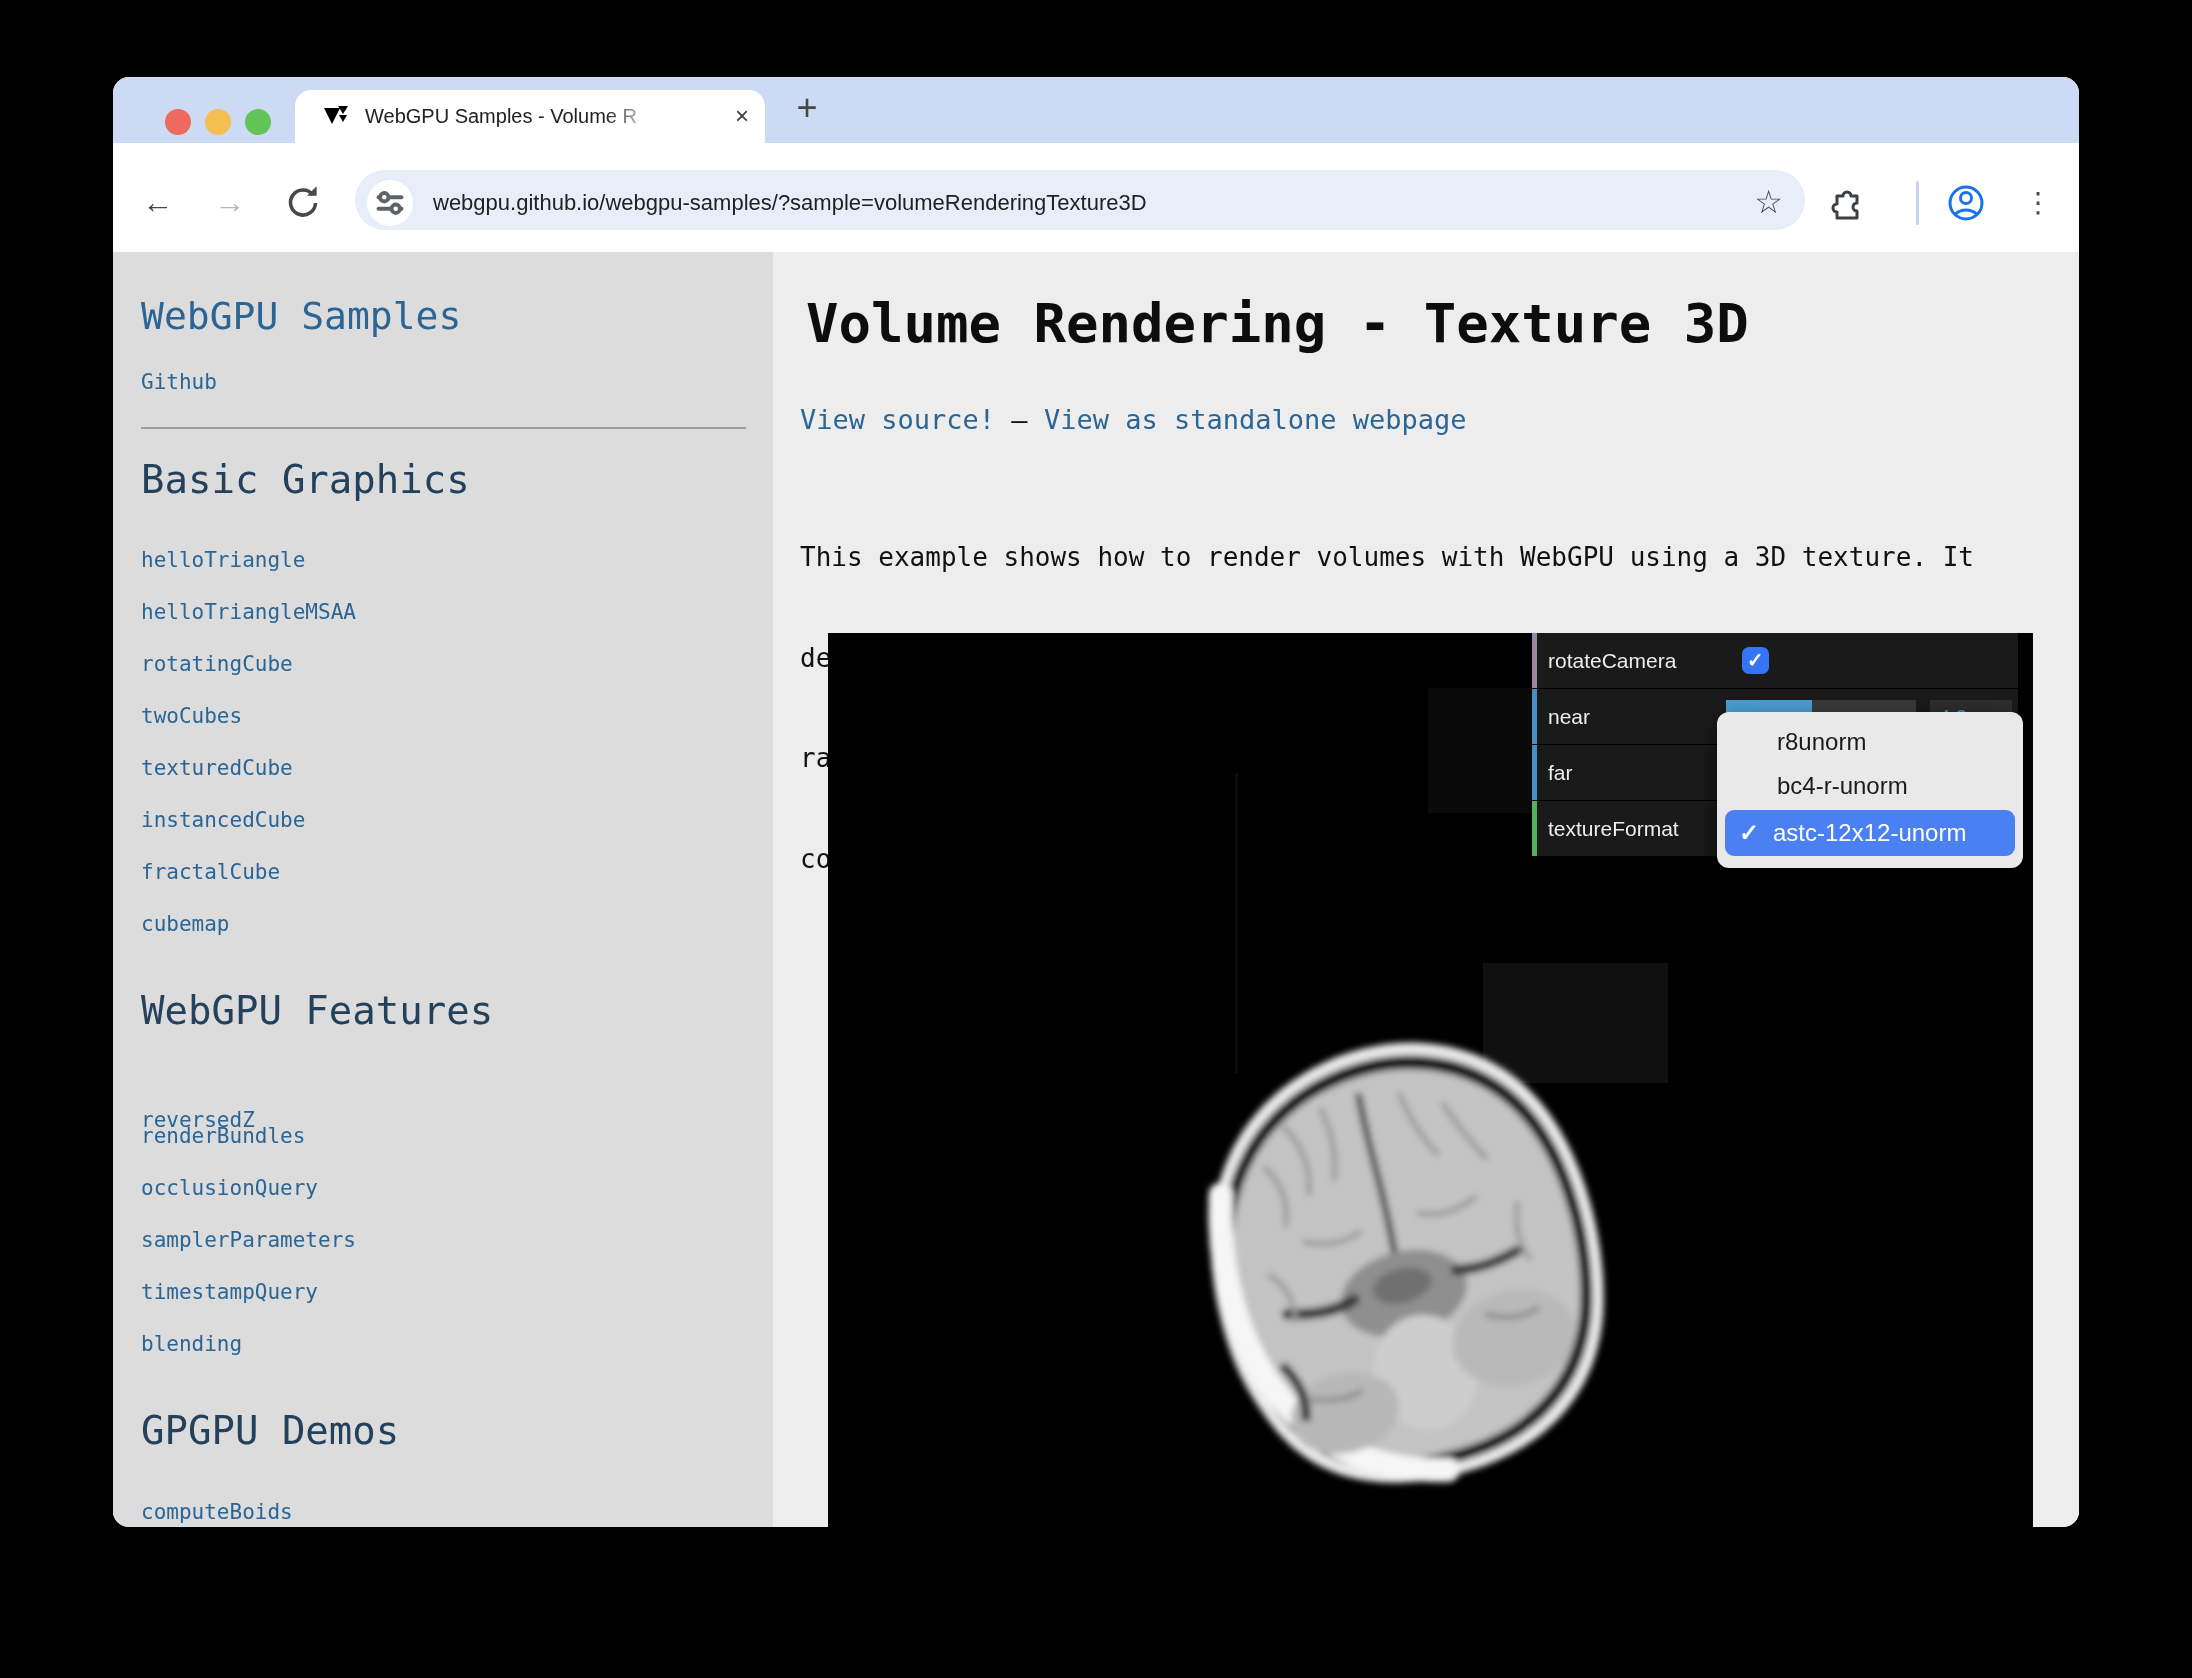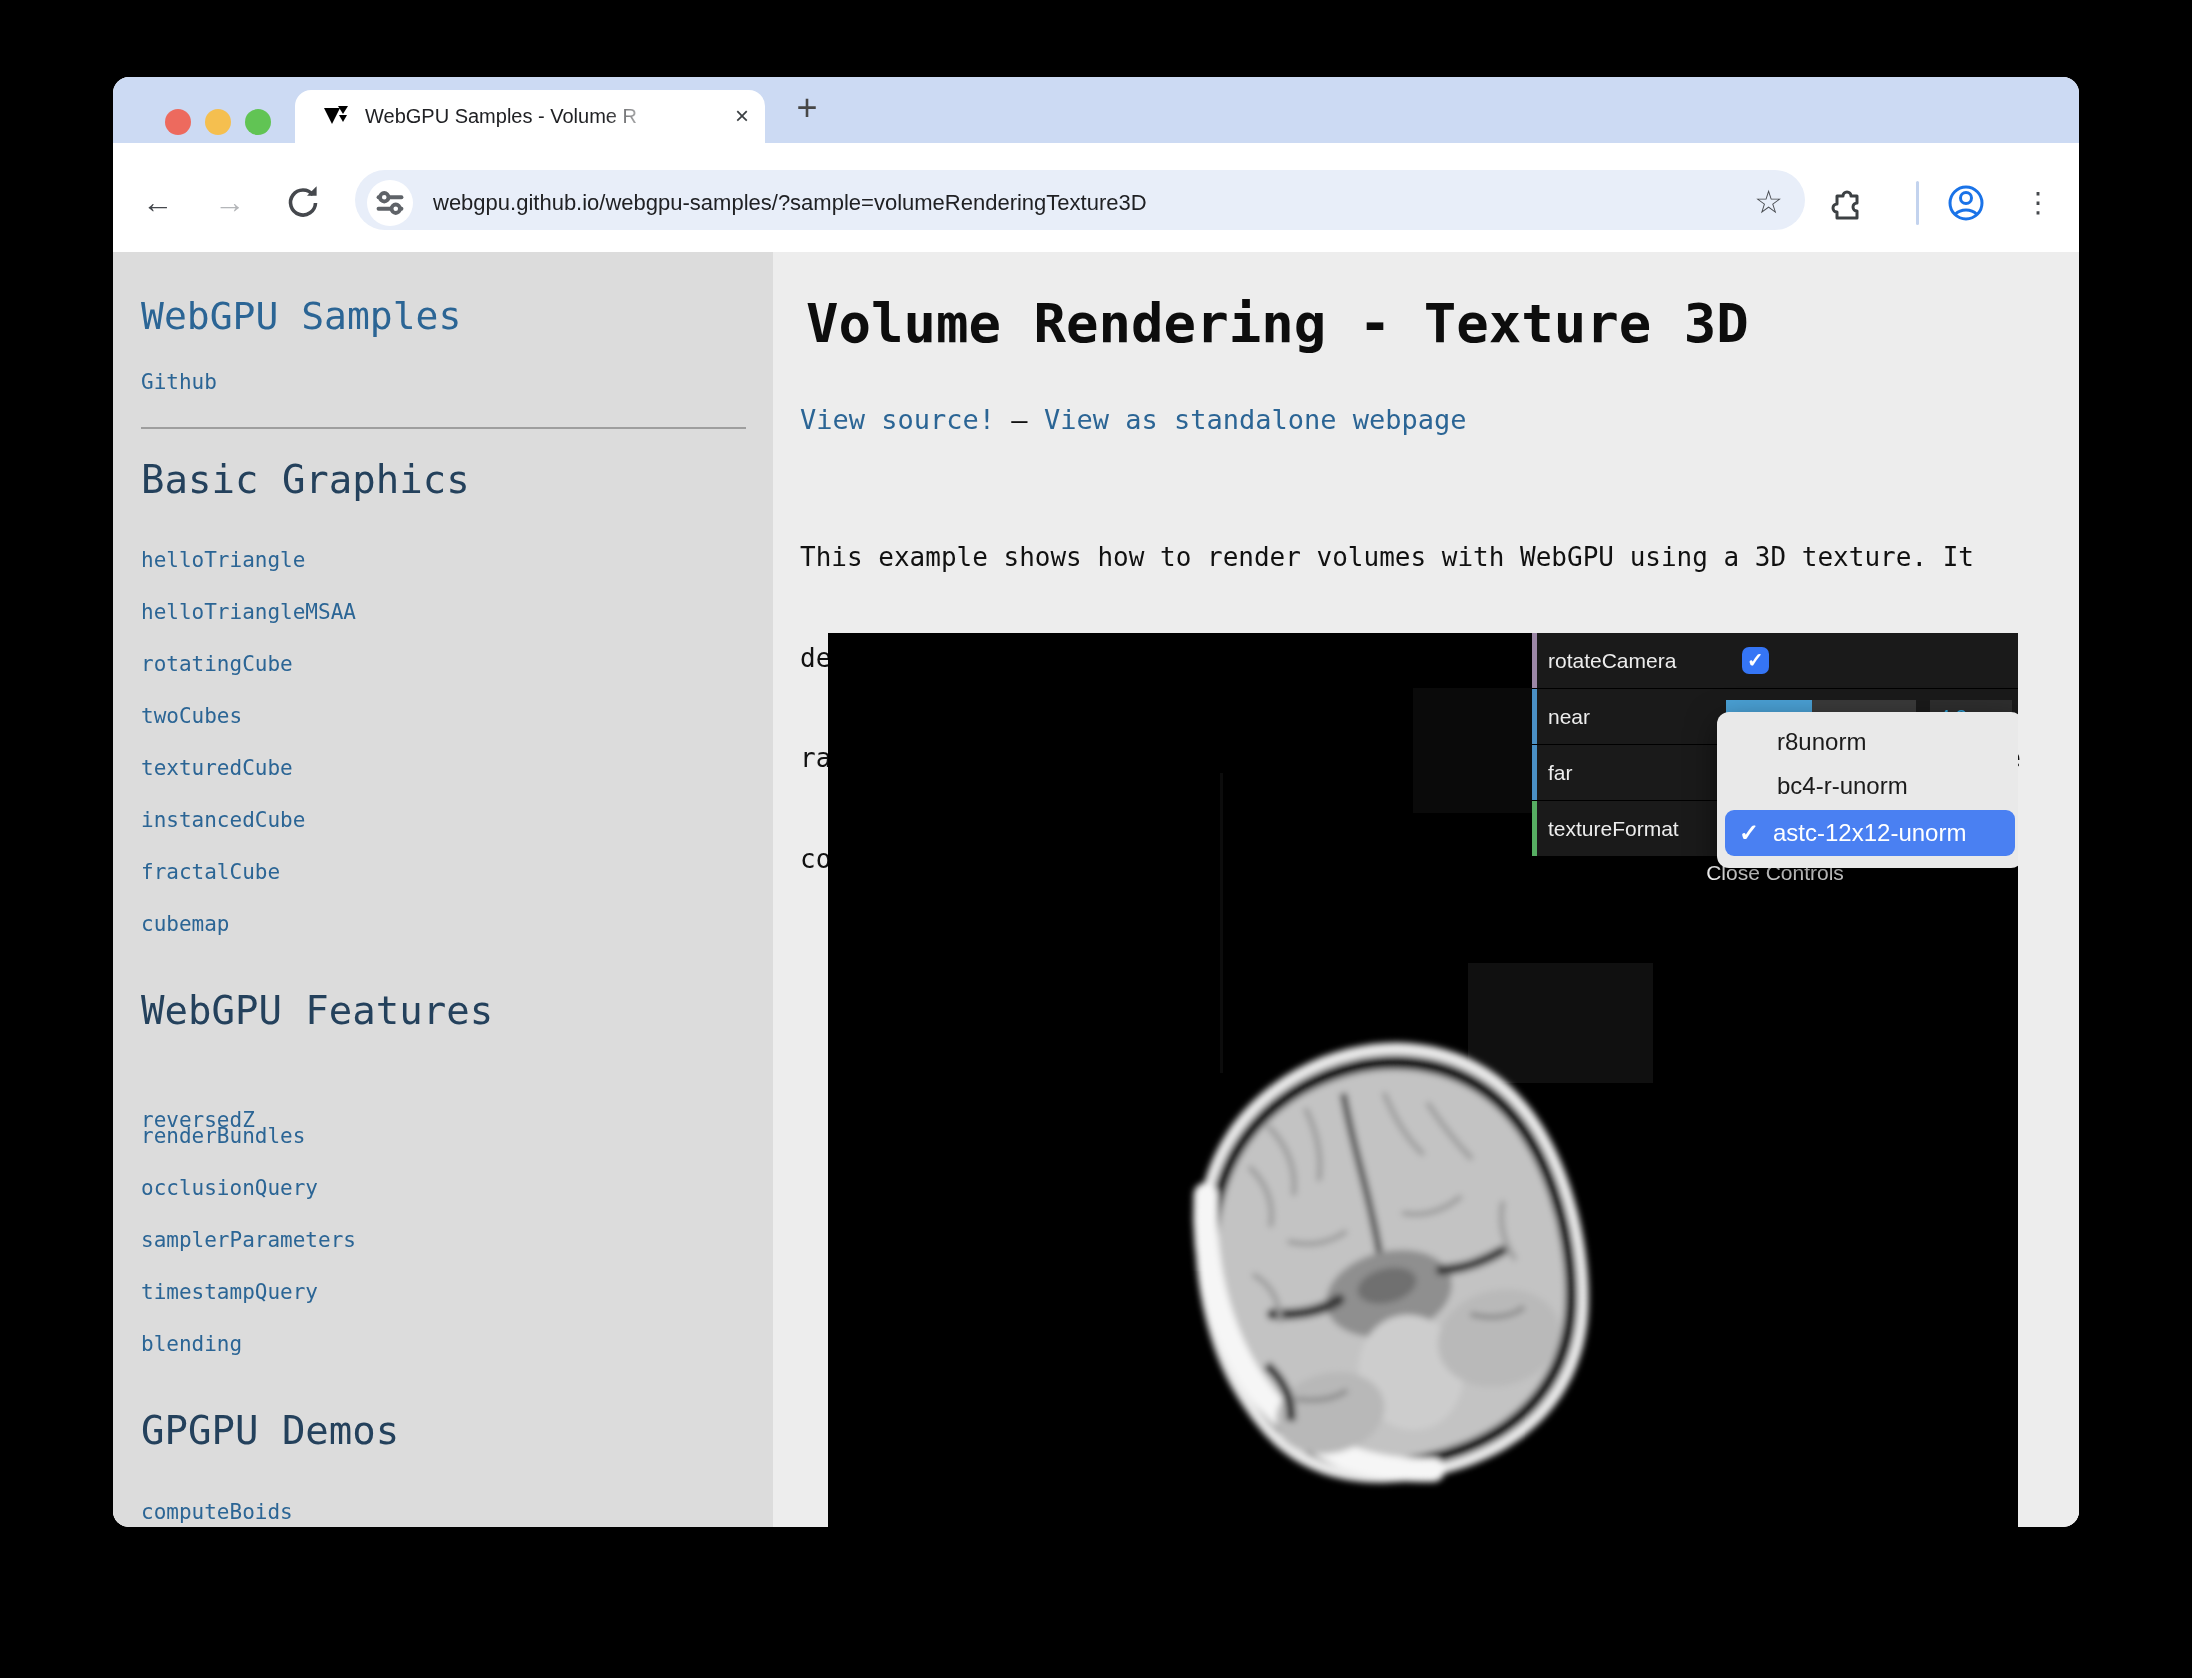--- a/index.html
+++ b/index.html
@@ -48,21 +48,21 @@
 
   .main{position:absolute;left:660px;top:0;width:1306px;height:1275px;background:#ededed;
        font-family:"DejaVu Sans Mono","Liberation Mono",monospace;}
   .m-title{position:absolute;left:33px;top:40px;font-size:54px;font-weight:bold;color:#0d0d0d;white-space:nowrap;}
   .m-links{position:absolute;left:27px;top:152px;font-size:27px;white-space:nowrap;}
   .m-links .lnk{color:#2b6595;cursor:pointer;}
   .m-links .dash{color:#111;}
   .m-para{position:absolute;left:27px;top:222px;font-size:26px;line-height:33.5px;color:#111;white-space:pre;}
 
   
-  .canvas{position:absolute;left:55px;top:381px;width:1190px;height:894px;background:#000;overflow:hidden;}
+  .canvas{position:absolute;left:55px;top:381px;width:1190px;height:894px;background:#000;overflow:hidden;padding-left:15px;}
 
   
   .gui{position:absolute;left:704px;top:0;width:486px;z-index:5;font-family:"Liberation Sans",sans-serif;}
   .gui-row{position:relative;width:486px;height:55px;background:#1a1a1a;border-bottom:1px solid #000;}
   .stripe{position:absolute;left:0;top:0;width:5px;height:100%;}
   .gui-label{position:absolute;left:16px;top:0;height:55px;line-height:55px;font-size:21px;color:#ededed;white-space:nowrap;}
   .chk{position:absolute;left:210px;top:14px;width:27px;height:27px;border-radius:7px;background:#3575f5;
        color:#fff;font-size:20px;font-weight:bold;text-align:center;line-height:27px;}
   .slider{position:absolute;left:194px;top:11px;width:190px;height:34px;background:#3a3a3a;}
   .slider .fill{position:absolute;left:0;top:0;height:100%;background:#4aa0d4;}
@@ -255,21 +255,20 @@
             <span class="slider">
                 <span class="fill" style="width:95px;"></span>
               </span>
             <span class="numbox"></span>
           </div>
           <div class="gui-row">
             <span class="stripe" style="background:#56ae62;"></span>
             <span class="gui-label">textureFormat</span>
             <span class="selbox"></span>
           </div>
-          <div class="gui-close">Close Controls</div>
         </div>
 
         
         <div class="popup">
           <div class="pop-item" style="top:10px;">r8unorm</div>
           <div class="pop-item" style="top:54px;">bc4-r-unorm</div>
           <div class="pop-sel">
             <span class="ck">✓</span>
             <span class="tx">astc-12x12-unorm</span>
           </div>

